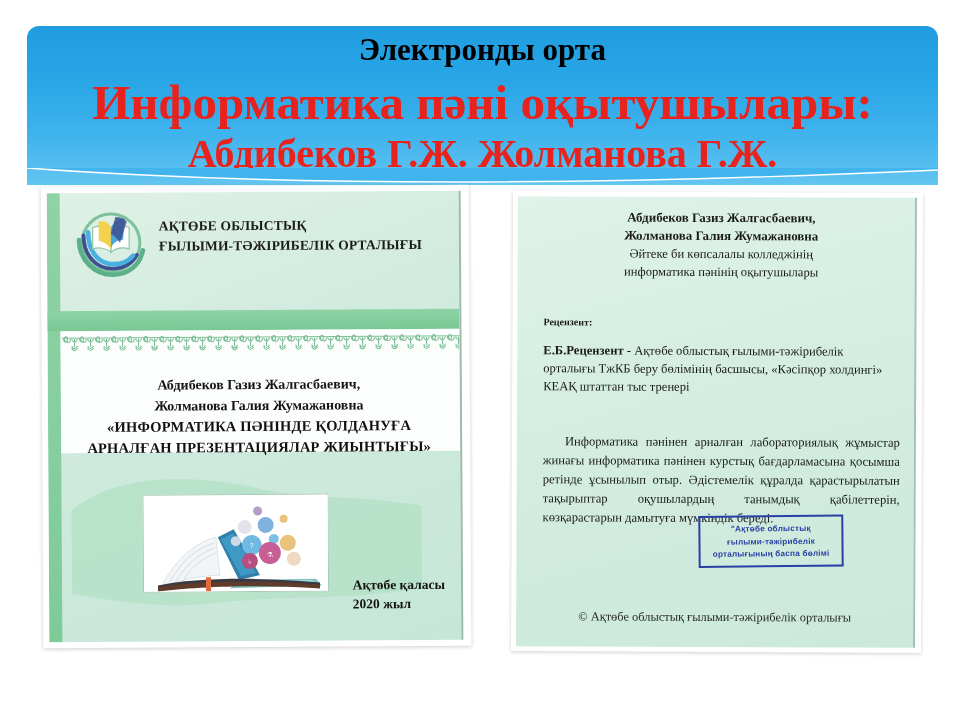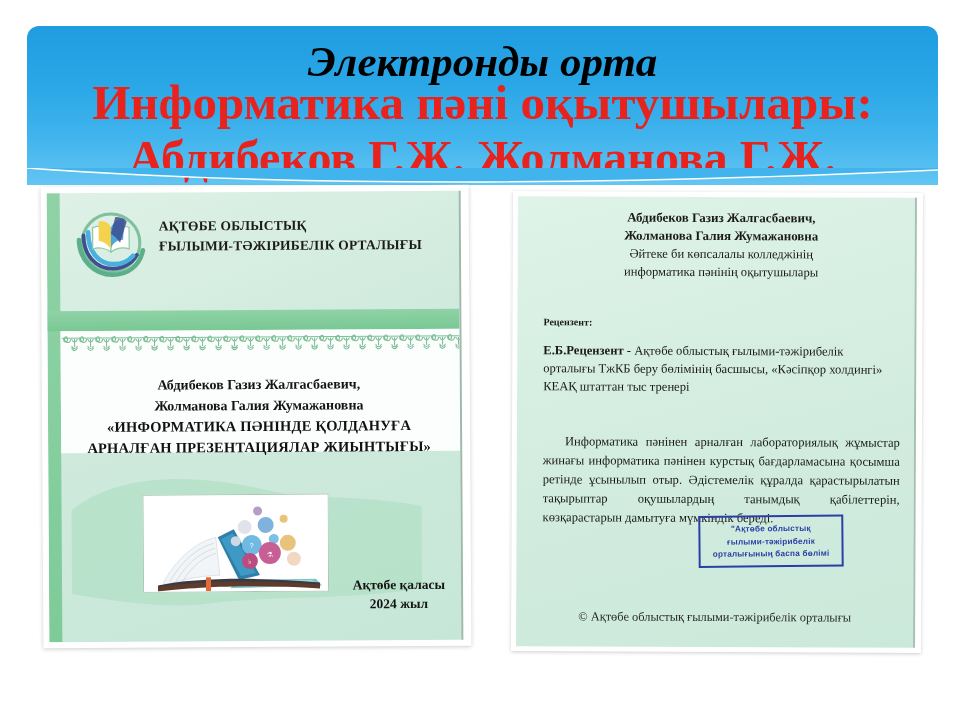--- a/index.html
+++ b/index.html
@@ -32,38 +32,37 @@
     width: 911px; height: 24px;
     pointer-events: none;
   }
   .banner-line {
     text-align: center;
     line-height: 1.02;
     white-space: nowrap;
   }
   #banner-title {
     position: absolute;
-    left: 0; right: 0; top: 14px;
-    font-size: 43px;
+    left: 0; right: 0; top: 8px;
+    font-size: 31px;
     font-weight: bold;
     color: #000000;
     letter-spacing: 0px;
-    font-style: italic;
   }
   #banner-sub1 {
     position: absolute;
     left: 0; right: 0; top: 52px;
     font-size: 49px;
     font-weight: bold;
     color: #e8221c;
   }
   #banner-sub2 {
     position: absolute;
     left: 0; right: 0; top: 108px;
-    font-size: 48px;
+    font-size: 40px;
     font-weight: bold;
     color: #e8221c;
   }
 
   
   .page-photo {
     position: absolute;
     background: #ffffff;
     box-shadow: 0 1px 4px rgba(0,0,0,0.20);
   }
@@ -146,21 +145,20 @@
     position: absolute;
     left: 94px; top: 302px;
     width: 186px; height: 98px;
     background: #ffffff;
     border: 1px solid #a9c9b6;
     overflow: hidden;
   }
   #left-city {
     position: absolute;
     right: 16px; bottom: 26px;
-    text-align: center;
     font-size: 13.5px;
     font-weight: bold;
     color: #141414;
     line-height: 1.45;
   }
 
   
   #right-doc {
     left: 512px; top: 192px;
     width: 410px; height: 460px;
@@ -354,21 +352,21 @@
           <g fill="#ffffff" font-family="Liberation Sans, sans-serif" font-size="7" text-anchor="middle">
             <text x="108" y="53">?</text>
             <text x="126" y="62">⚗</text>
             <text x="106" y="69">♭</text>
           </g>
         </svg>
       </div>
 
       <div id="left-city">
         <div>Ақтөбе қаласы</div>
-        <div>2024 жыл</div>
+        <div>2020 жыл</div>
       </div>
     </div>
   </div>
 
   <div class="page-photo" id="right-doc">
     <div id="right-inner">
 
       <div id="right-authors">
         <div class="b">Абдибеков Газиз Жалгасбаевич,</div>
         <div class="b">Жолманова Галия Жумажановна</div>

